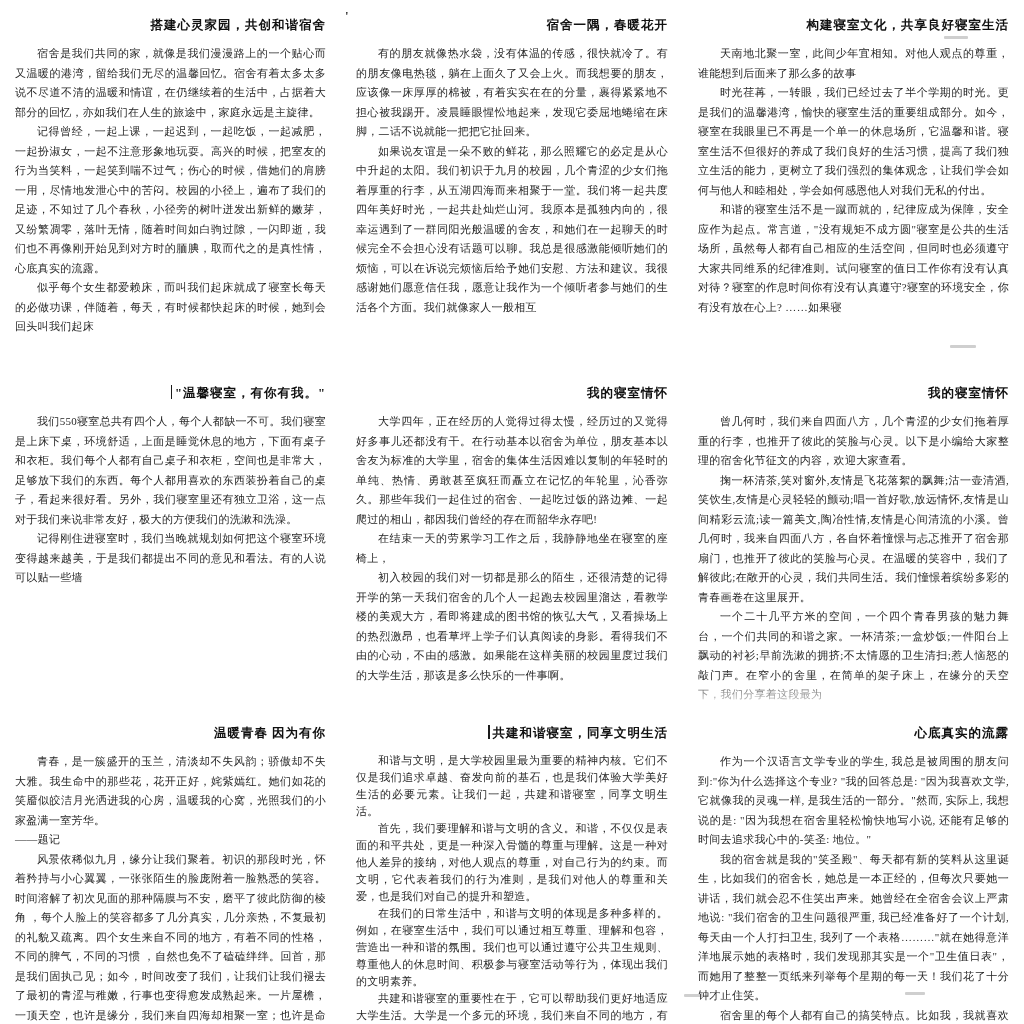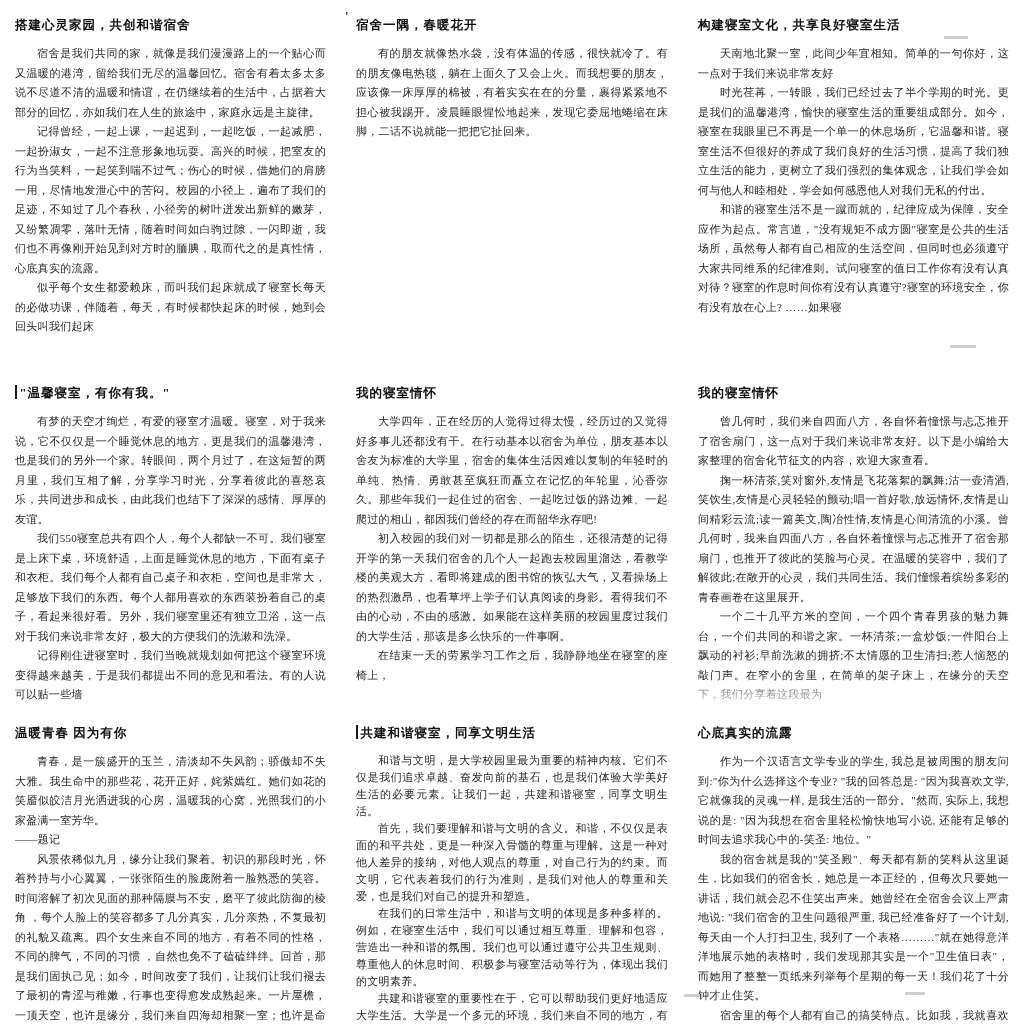--- a/index.html
+++ b/index.html
@@ -4,21 +4,21 @@
 <style>
   html,body{margin:0;padding:0;background:#ffffff;}
   body{width:1024px;height:1024px;overflow:hidden;
        font-family:"Liberation Serif","DejaVu Serif",serif;color:#212121;}
   .doc-grid{display:grid;width:1024px;height:1024px;
             grid-template-columns:341px 342px 341px;
             grid-template-rows:368px 340px 316px;
             background:#ffffff;position:relative;}
   .page{box-sizing:border-box;overflow:hidden;position:relative;
         padding:8px 15px 0 15px;background:#ffffff;}
-  .page h2{font-size:12.5px;line-height:18px;text-align:left;
+  .page h2{font-size:12.5px;line-height:18px;text-align:right;
            margin:8px 0 10px 0;font-weight:bold;color:#101010;letter-spacing:1px;}
   .page p{font-size:11px;line-height:19.5px;text-align:justify;
           text-indent:2em;margin:0;letter-spacing:0.3px;color:#262626;}
   .tight p{line-height:17px;}
   .byline{text-align:center;text-indent:0 !important;padding-right:10px;}
   .caret{display:inline-block;width:1.5px;height:14px;background:#1a1a1a;
          margin-right:3px;vertical-align:-2px;}
   .fade::after{content:"";position:absolute;left:0;right:0;bottom:0;height:30px;
          background:linear-gradient(rgba(255,255,255,0),rgba(255,255,255,0.95));}
   .artifact{position:absolute;background:#cfcfcf;border-radius:1px;}
@@ -33,46 +33,46 @@
   <div class="page fade">
     <h2><span>搭建心灵家园，共创和谐宿舍</span></h2>
     <p>宿舍是我们共同的家，就像是我们漫漫路上的一个贴心而又温暖的港湾，留给我们无尽的温馨回忆。宿舍有着太多太多说不尽道不清的温暖和情谊，在仍继续着的生活中，占据着大部分的回忆，亦如我们在人生的旅途中，家庭永远是主旋律。</p>
     <p>记得曾经，一起上课，一起迟到，一起吃饭，一起减肥，一起扮淑女，一起不注意形象地玩耍。高兴的时候，把室友的行为当笑料，一起笑到喘不过气；伤心的时候，借她们的肩膀一用，尽情地发泄心中的苦闷。校园的小径上，遍布了我们的足迹，不知过了几个春秋，小径旁的树叶迸发出新鲜的嫩芽，又纷繁凋零，落叶无情，随着时间如白驹过隙，一闪即逝，我们也不再像刚开始见到对方时的腼腆，取而代之的是真性情，心底真实的流露。</p>
     <p>似乎每个女生都爱赖床，而叫我们起床就成了寝室长每天的必做功课，伴随着，每天，有时候都快起床的时候，她到会回头叫我们起床</p>
   </div>
 
   <div class="page">
     <h2><span>宿舍一隅，春暖花开</span></h2>
     <p>有的朋友就像热水袋，没有体温的传感，很快就冷了。有的朋友像电热毯，躺在上面久了又会上火。而我想要的朋友，应该像一床厚厚的棉被，有着实实在在的分量，裹得紧紧地不担心被我踢开。凌晨睡眼惺忪地起来，发现它委屈地蜷缩在床脚，二话不说就能一把把它扯回来。</p>
+    <p>如果说友谊是一朵不败的鲜花，那么照耀它的必定是从心中升起的太阳。我们初识于九月的校园，几个青涩的少女们拖着厚重的行李，从五湖四海而来相聚于一堂。我们将一起共度四年美好时光，一起共赴灿烂山河。我原本是孤独内向的，很幸运遇到了一群同阳光般温暖的舍友，和她们在一起聊天的时候完全不会担心没有话题可以聊。我总是很感激能倾听她们的烦恼，可以在诉说完烦恼后给予她们安慰、方法和建议。我很感谢她们愿意信任我，愿意让我作为一个倾听者参与她们的生活各个方面。我们就像家人一般相互</p>
   </div>
 
   <div class="page">
     <h2><span>构建寝室文化，共享良好寝室生活</span></h2>
-    <p>天南地北聚一室，此间少年宜相知。简单的一句你好，这一点对于我们来说非常友好</p>
+    <p>天南地北聚一室，此间少年宜相知。对他人观点的尊重，谁能想到后面来了那么多的故事</p>
     <p>时光荏苒，一转眼，我们已经过去了半个学期的时光。更是我们的温馨港湾，愉快的寝室生活的重要组成部分。如今，寝室在我眼里已不再是一个单一的休息场所，它温馨和谐。寝室生活不但很好的养成了我们良好的生活习惯，提高了我们独立生活的能力，更树立了我们强烈的集体观念，让我们学会如何与他人和睦相处，学会如何感恩他人对我们无私的付出。</p>
     <p>和谐的寝室生活不是一蹴而就的，纪律应成为保障，安全应作为起点。常言道，"没有规矩不成方圆"寝室是公共的生活场所，虽然每人都有自己相应的生活空间，但同时也必须遵守大家共同维系的纪律准则。试问寝室的值日工作你有没有认真对待？寝室的作息时间你有没有认真遵守?寝室的环境安全，你有没有放在心上? ……如果寝</p>
   </div>
 
   <div class="page">
     <h2><span class="caret"></span><span>"温馨寝室，有你有我。"</span></h2>
-    <p>有梦的天空才绚烂，有爱的寝室才温暖。寝室，对于我来说，它不仅仅是一个睡觉休息的地方，更是我们的温馨港湾，也是我们的另外一个家。转眼间，两个月过了，在这短暂的两月里，我们互相了解，分享学习时光，分享着彼此的喜怒哀乐，共同进步和成长，由此我们也结下了深深的感情、厚厚的友谊。</p>
     <p>我们550寝室总共有四个人，每个人都缺一不可。我们寝室是上床下桌，环境舒适，上面是睡觉休息的地方，下面有桌子和衣柜。我们每个人都有自己桌子和衣柜，空间也是非常大，足够放下我们的东西。每个人都用喜欢的东西装扮着自己的桌子，看起来很好看。另外，我们寝室里还有独立卫浴，这一点对于我们来说非常友好，极大的方便我们的洗漱和洗澡。</p>
     <p>记得刚住进寝室时，我们当晚就规划如何把这个寝室环境变得越来越美，于是我们都提出不同的意见和看法。有的人说可以贴一些墙</p>
   </div>
 
   <div class="page">
     <h2><span>我的寝室情怀</span></h2>
     <p>大学四年，正在经历的人觉得过得太慢，经历过的又觉得好多事儿还都没有干。在行动基本以宿舍为单位，朋友基本以舍友为标准的大学里，宿舍的集体生活因难以复制的年轻时的单纯、热情、勇敢甚至疯狂而矗立在记忆的年轮里，沁香弥久。那些年我们一起住过的宿舍、一起吃过饭的路边摊、一起爬过的相山，都因我们曾经的存在而韶华永存吧!</p>
+    <p>在结束一天的劳累学习工作之后，我静静地坐在寝室的座椅上，</p>
     <p>初入校园的我们对一切都是那么的陌生，还很清楚的记得开学的第一天我们宿舍的几个人一起跑去校园里溜达，看教学楼的美观大方，看即将建成的图书馆的恢弘大气，又看操场上的热烈激昂，也看草坪上学子们认真阅读的身影。看得我们不由的心动，不由的感激。如果能在这样美丽的校园里度过我们的大学生活，那该是多么快乐的一件事啊。</p>
-    <p>在结束一天的劳累学习工作之后，我静静地坐在寝室的座椅上，</p>
   </div>
 
   <div class="page fade">
     <h2><span>我的寝室情怀</span></h2>
-    <p>曾几何时，我们来自四面八方，各自怀着憧憬与忐忑推开了宿舍扇门，这一点对于我们来说非常友好。以下是小编给大家整理的宿舍化节征文的内容，欢迎大家查看。</p>
+    <p>曾几何时，我们来自四面八方，几个青涩的少女们拖着厚重的行李，也推开了彼此的笑脸与心灵。以下是小编给大家整理的宿舍化节征文的内容，欢迎大家查看。</p>
     <p>掬一杯清茶,笑对窗外,友情是飞花落絮的飘舞;沽一壶清酒,笑饮生,友情是心灵轻轻的颤动;唱一首好歌,放远情怀,友情是山间精彩云流;读一篇美文,陶冶性情,友情是心间清流的小溪。曾几何时，我来自四面八方，各自怀着憧憬与忐忑推开了宿舍那扇门，也推开了彼此的笑脸与心灵。在温暖的笑容中，我们了解彼此;在敞开的心灵，我们共同生活。我们憧憬着缤纷多彩的青春画卷在这里展开。</p>
     <p>一个二十几平方米的空间，一个四个青春男孩的魅力舞台，一个们共同的和谐之家。一杯清茶;一盒炒饭;一件阳台上飘动的衬衫;早前洗漱的拥挤;不太情愿的卫生清扫;惹人恼怒的敲门声。在窄小的舍里，在简单的架子床上，在缘分的天空下，我们分享着这段最为</p>
   </div>
 
   <div class="page">
     <h2><span>温暖青春 因为有你</span></h2>
     <p>青春，是一簇盛开的玉兰，清淡却不失风韵；骄傲却不失大雅。我生命中的那些花，花开正好，姹紫嫣红。她们如花的笑靥似皎洁月光洒进我的心房，温暖我的心窝，光照我们的小家盈满一室芳华。</p>
     <p class="byline">——题记</p>
     <p>风景依稀似九月，缘分让我们聚着。初识的那段时光，怀着矜持与小心翼翼，一张张陌生的脸庞附着一脸熟悉的笑容。时间溶解了初次见面的那种隔膜与不安，磨平了彼此防御的棱角 ，每个人脸上的笑容都多了几分真实，几分亲热，不复最初的礼貌又疏离。四个女生来自不同的地方，有着不同的性格，不同的脾气，不同的习惯 ，自然也免不了磕磕绊绊。回首，那是我们固执己见；如今，时间改变了我们，让我们让我们褪去了最初的青涩与稚嫩，行事也变得愈发成熟起来。一片屋檐，一顶天空，也许是缘分，我们来自四海却相聚一室；也许是命运，让我们成为彼此生命中不可或缺的点缀。"于千万处之</p>
   </div>

